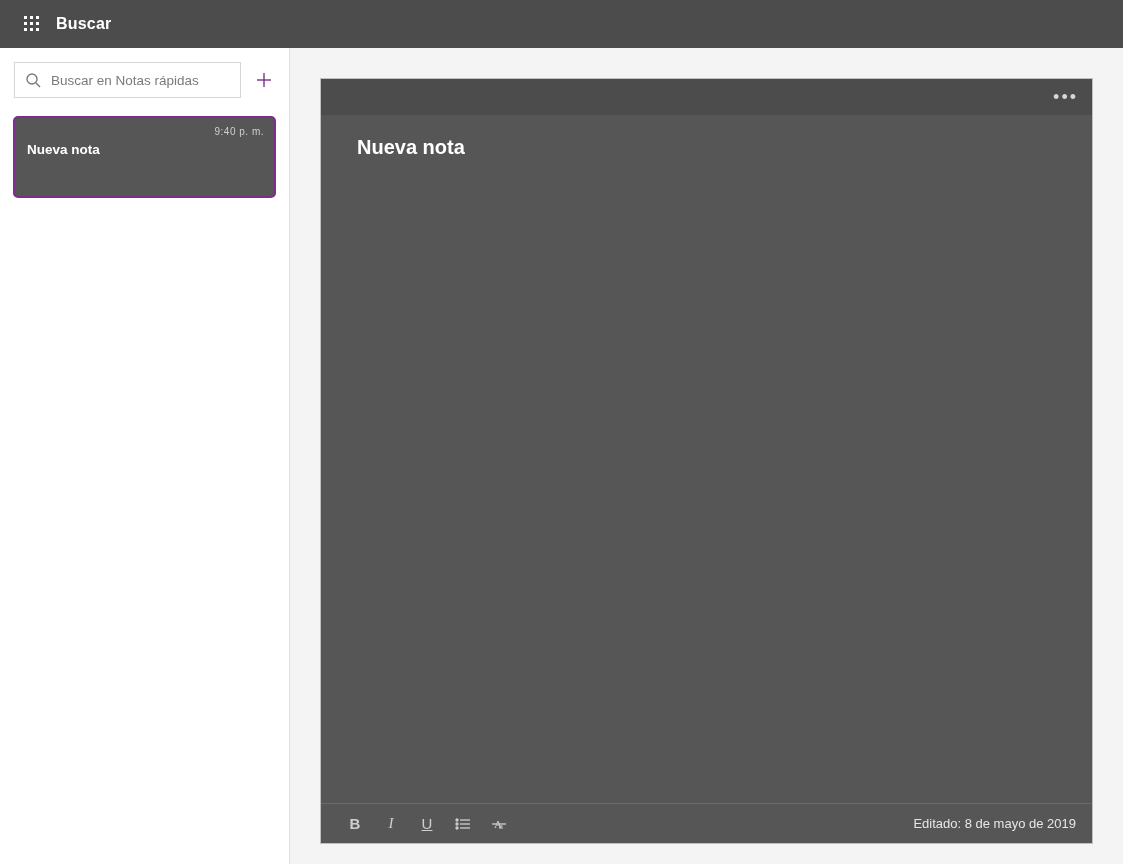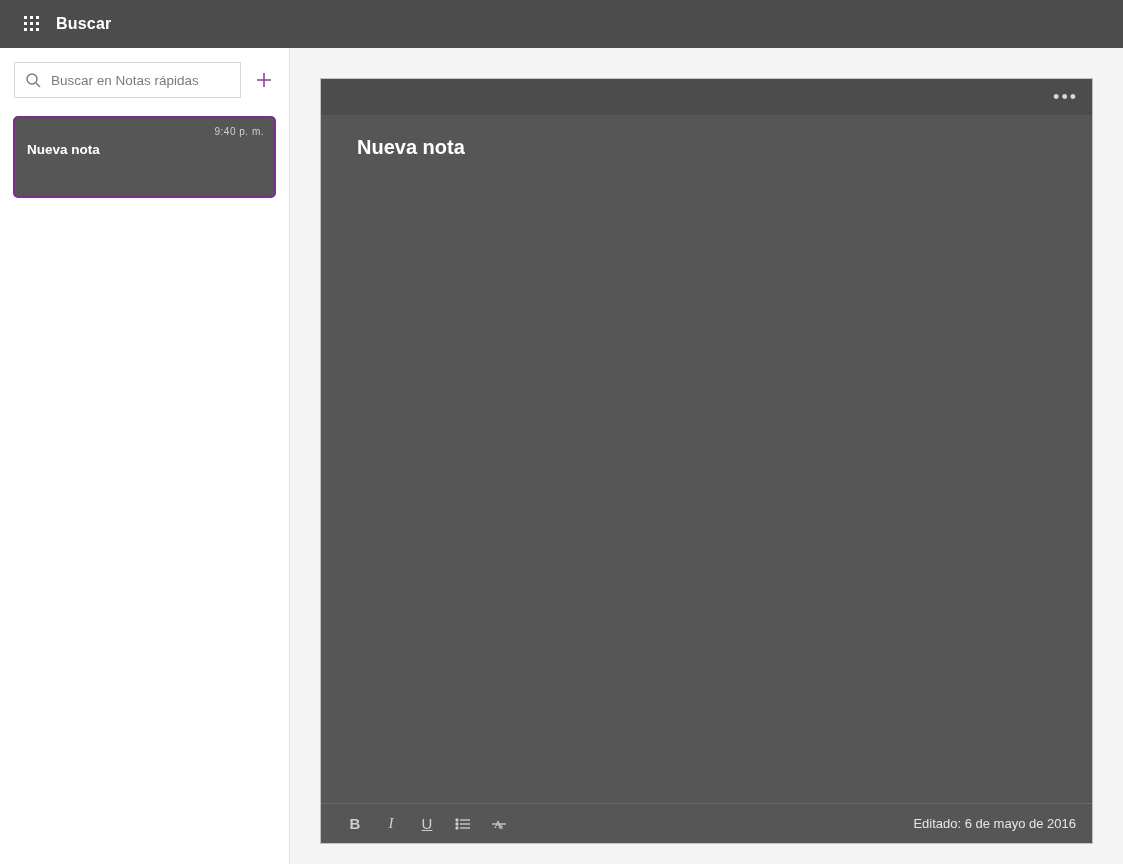--- a/index.html
+++ b/index.html
@@ -247,19 +247,19 @@
               <line x1="5" y1="12" x2="15" y2="12"></line>
           </svg>
         </div>
         <div class="fmt-btn">
           <svg class="fmt-svg" viewBox="0 0 16 16">
             <text x="3" y="12" font-size="11" fill="#cfcfcf" font-family="Segoe UI" stroke="none">A</text>
             <text x="8" y="13" font-size="9" fill="#cfcfcf" font-family="Segoe UI" stroke="none">a</text>
             <line x1="1" y1="8" x2="15" y2="8"></line>
           </svg>
         </div>
-        <div class="edited">Editado: 6 de mayo de 2016</div>
+        <div class="edited">Editado: 8 de mayo de 2019</div>
       </div>
 
     </div>
   </div>
 
 </div>
 
 </body></html>

